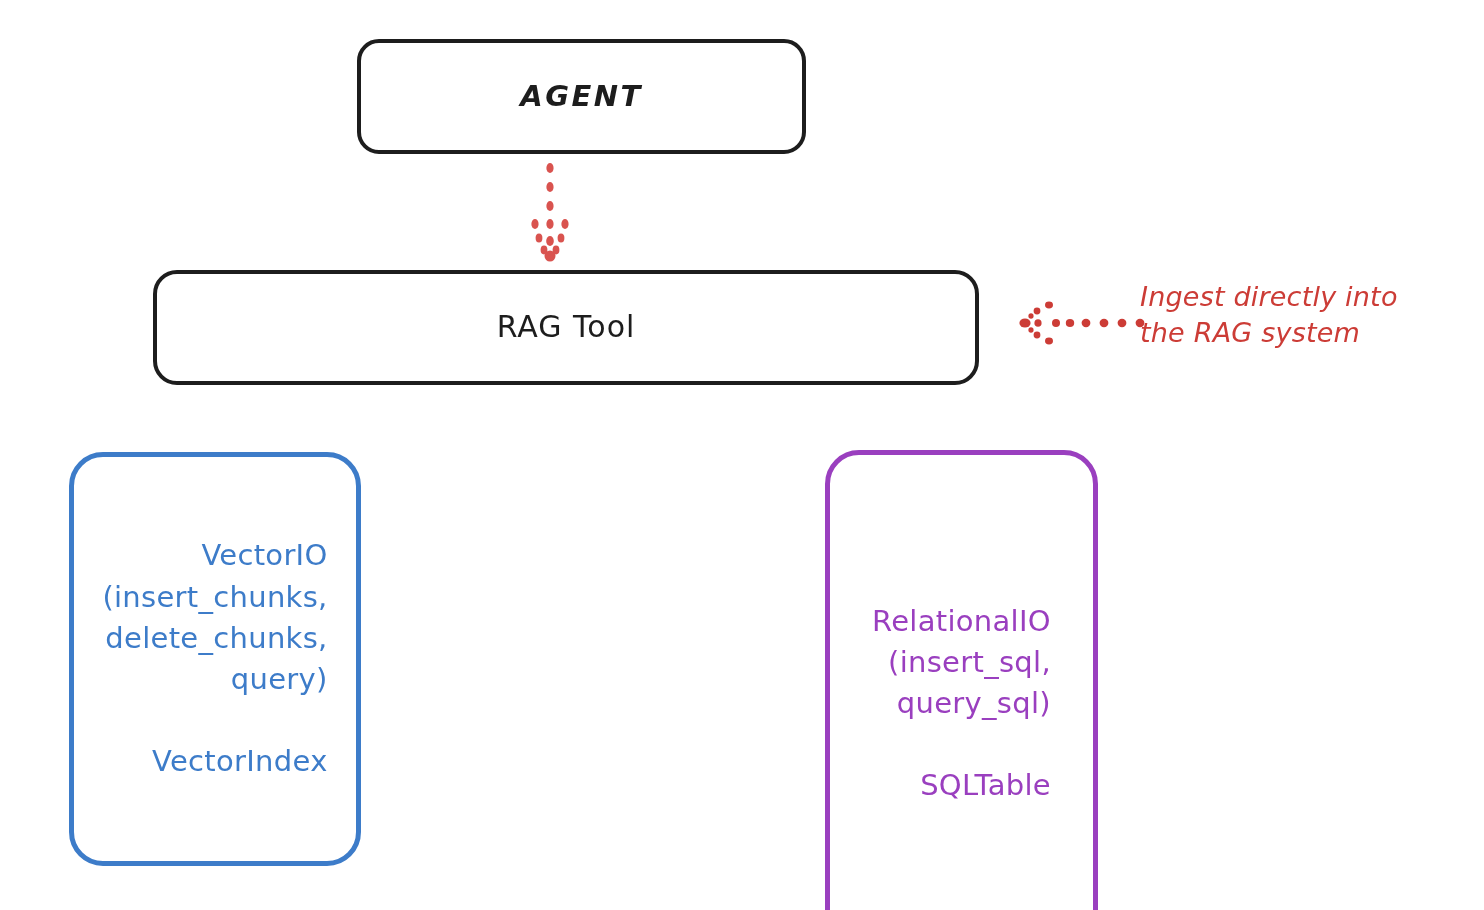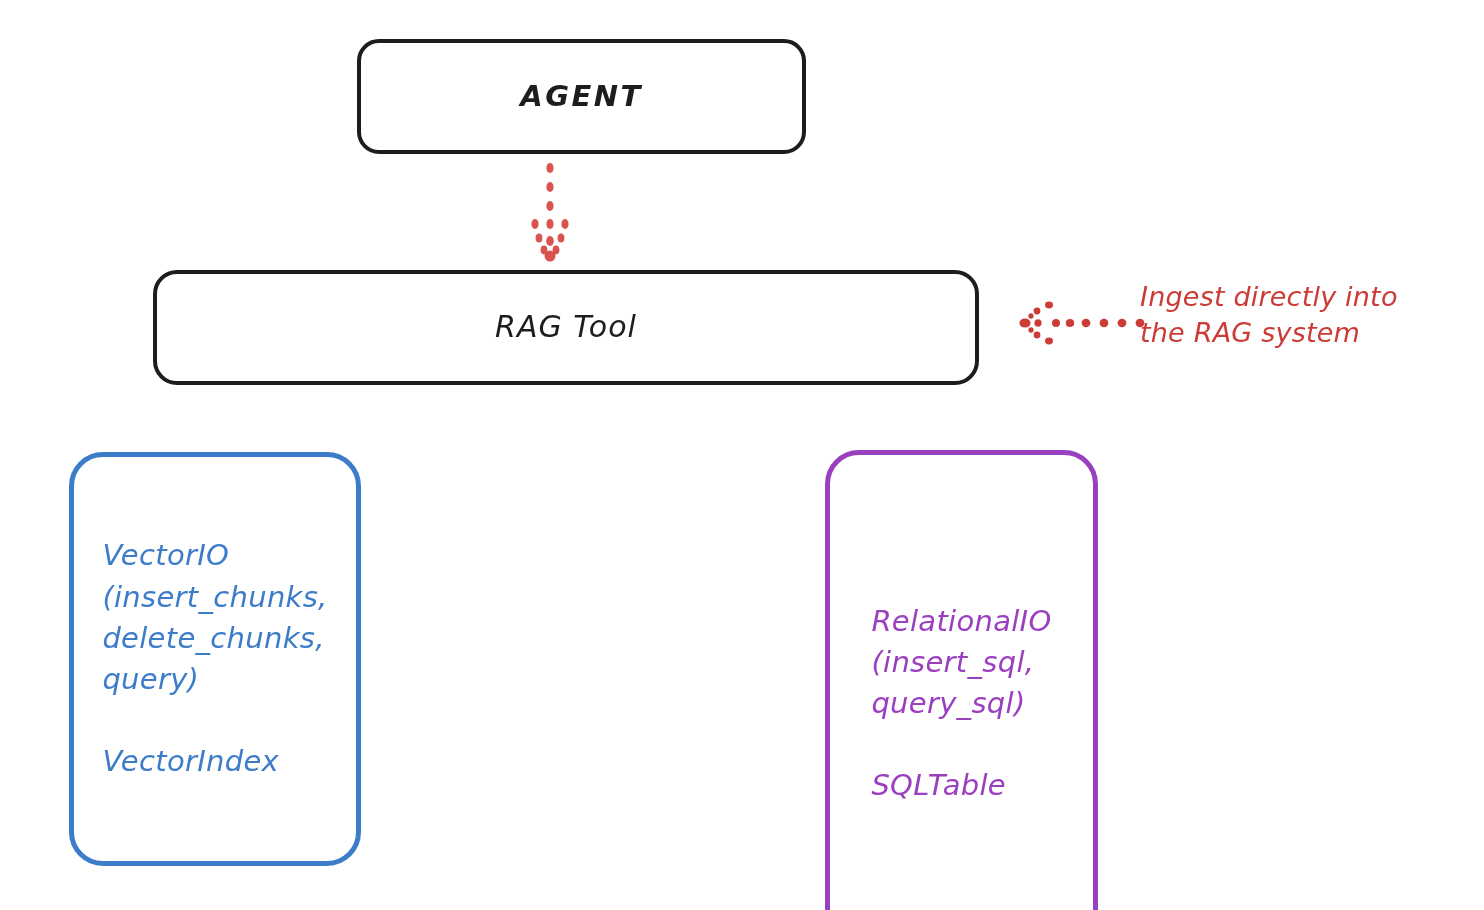--- a/index.html
+++ b/index.html
@@ -21,27 +21,26 @@
   }
 
   
   .node {
     position: absolute;
     box-sizing: border-box;
     background: #ffffff;
     display: flex;
     align-items: center;
     justify-content: center;
-    text-align: left;
+    text-align: right;
   }
 
   .node-label {
     white-space: pre-line;
     line-height: 1.35;
-    font-style: italic;
   }
 
   
   #agent-node {
     left: 357px;
     top: 39px;
     width: 449px;
     height: 115px;
     border: 4px solid #1d1d1d;
     border-radius: 22px;

